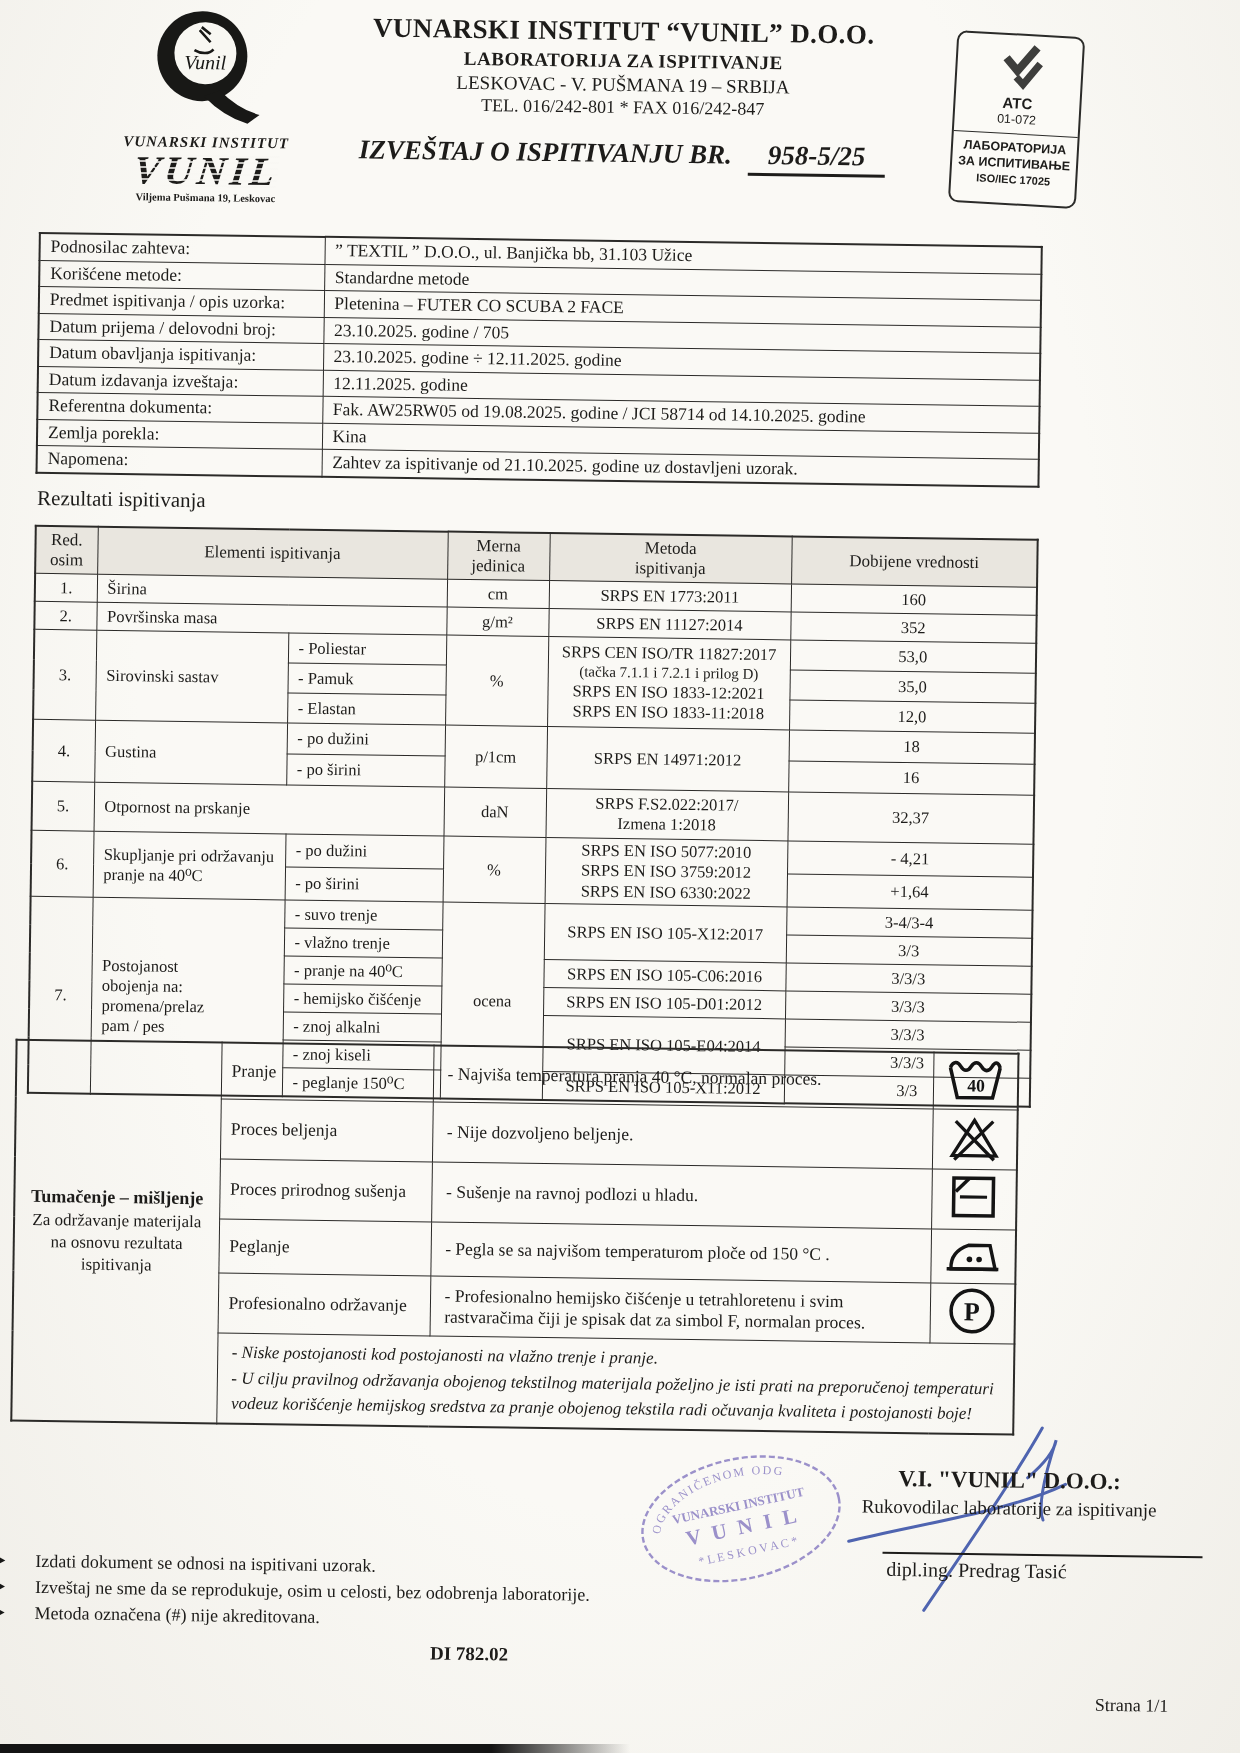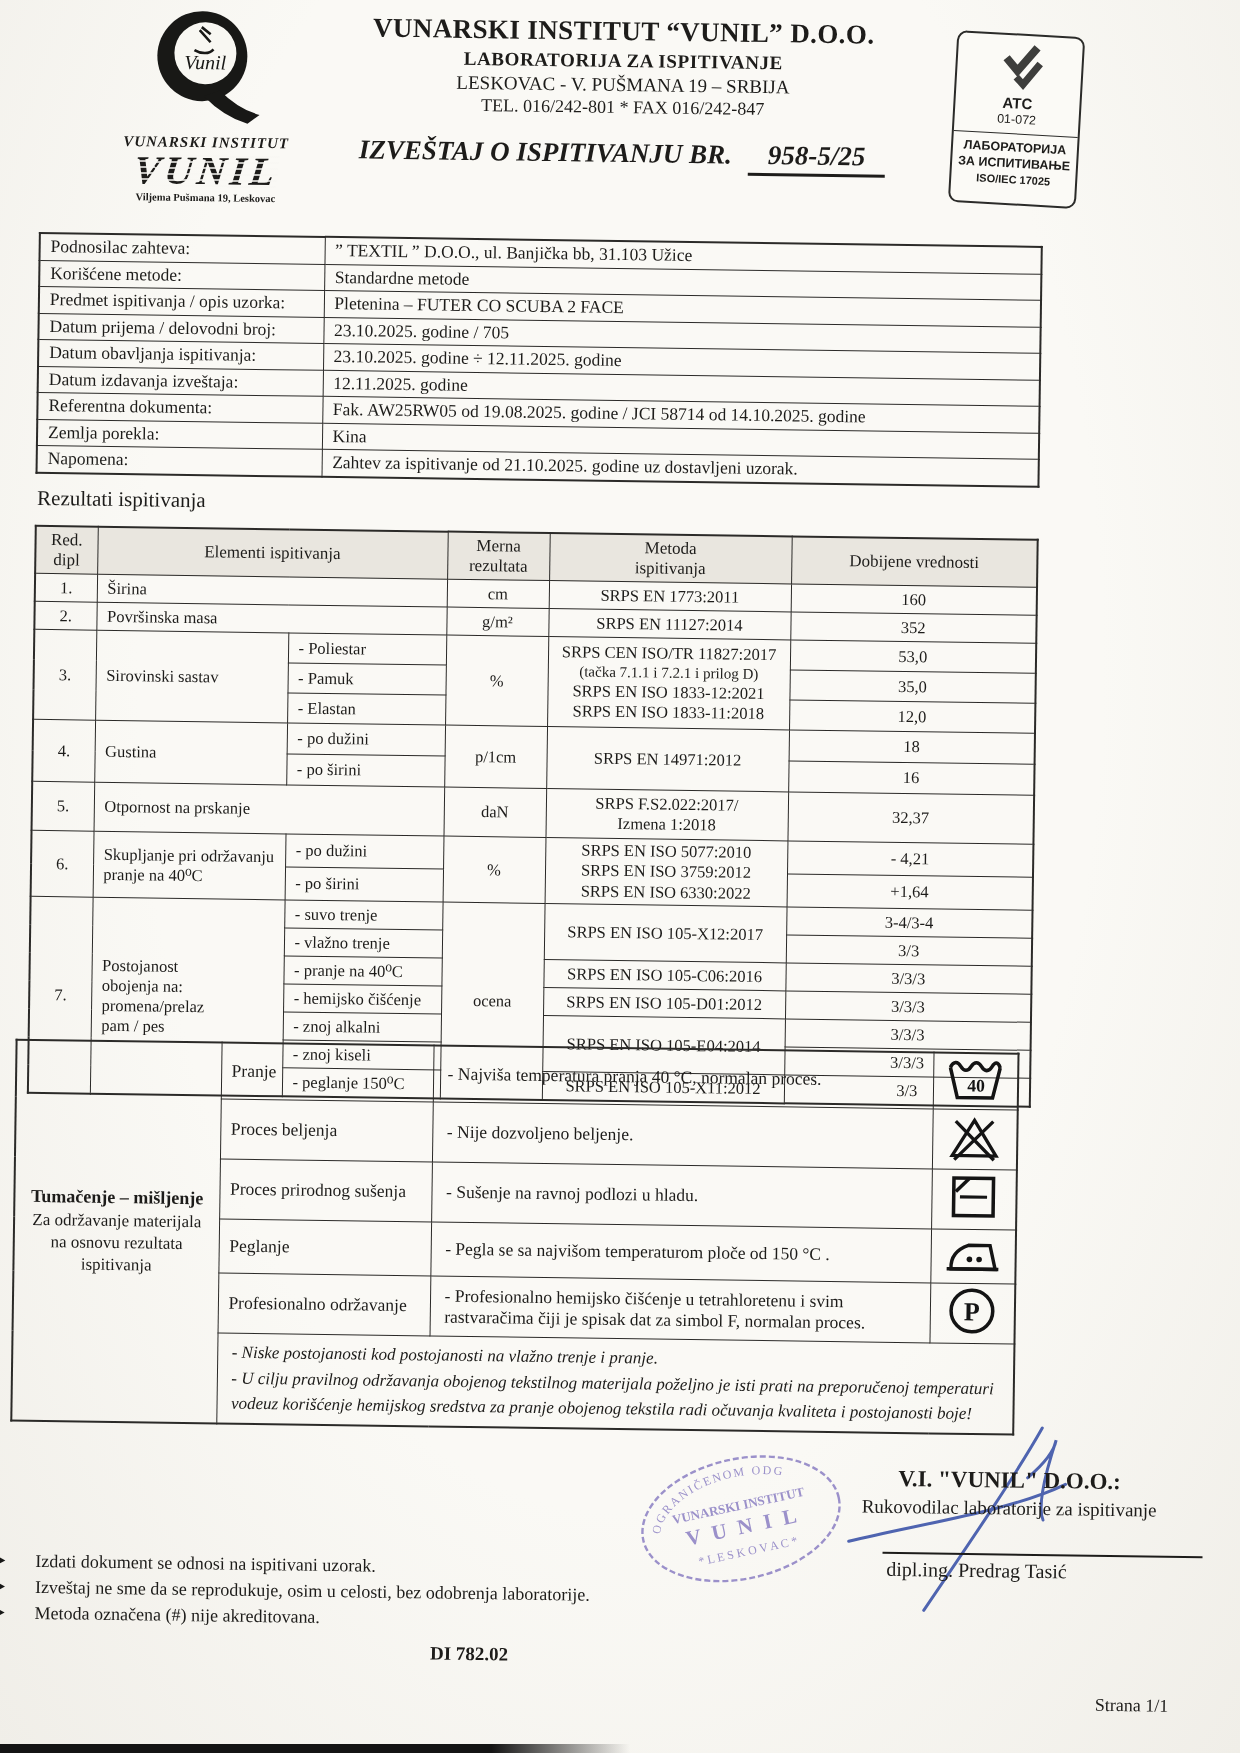--- a/index.html
+++ b/index.html
@@ -163,23 +163,23 @@
     <colgroup>
           <col style="width:62px">
           <col style="width:192px">
           <col style="width:158px">
           <col style="width:102px">
           <col style="width:242px">
           <col style="width:246px">
         </colgroup>
     <tbody>
           <tr>
-      <td class="hd">Red. dipl</td>
+      <td class="hd">Red. osim</td>
       <td class="hd" colspan="2">Elementi ispitivanja</td>
-      <td class="hd">Merna rezultata</td>
+      <td class="hd">Merna jedinica</td>
       <td class="hd"><span style="display:inline-block;max-width:100px">Metoda ispitivanja</span></td>
       <td class="hd">Dobijene vrednosti</td>
     </tr>
     <tr>
       <td>1.</td>
       <td class="el" colspan="2">Širina</td>
       <td>cm</td>
       <td>SRPS EN 1773:2011</td>
       <td>160</td>
     </tr>

